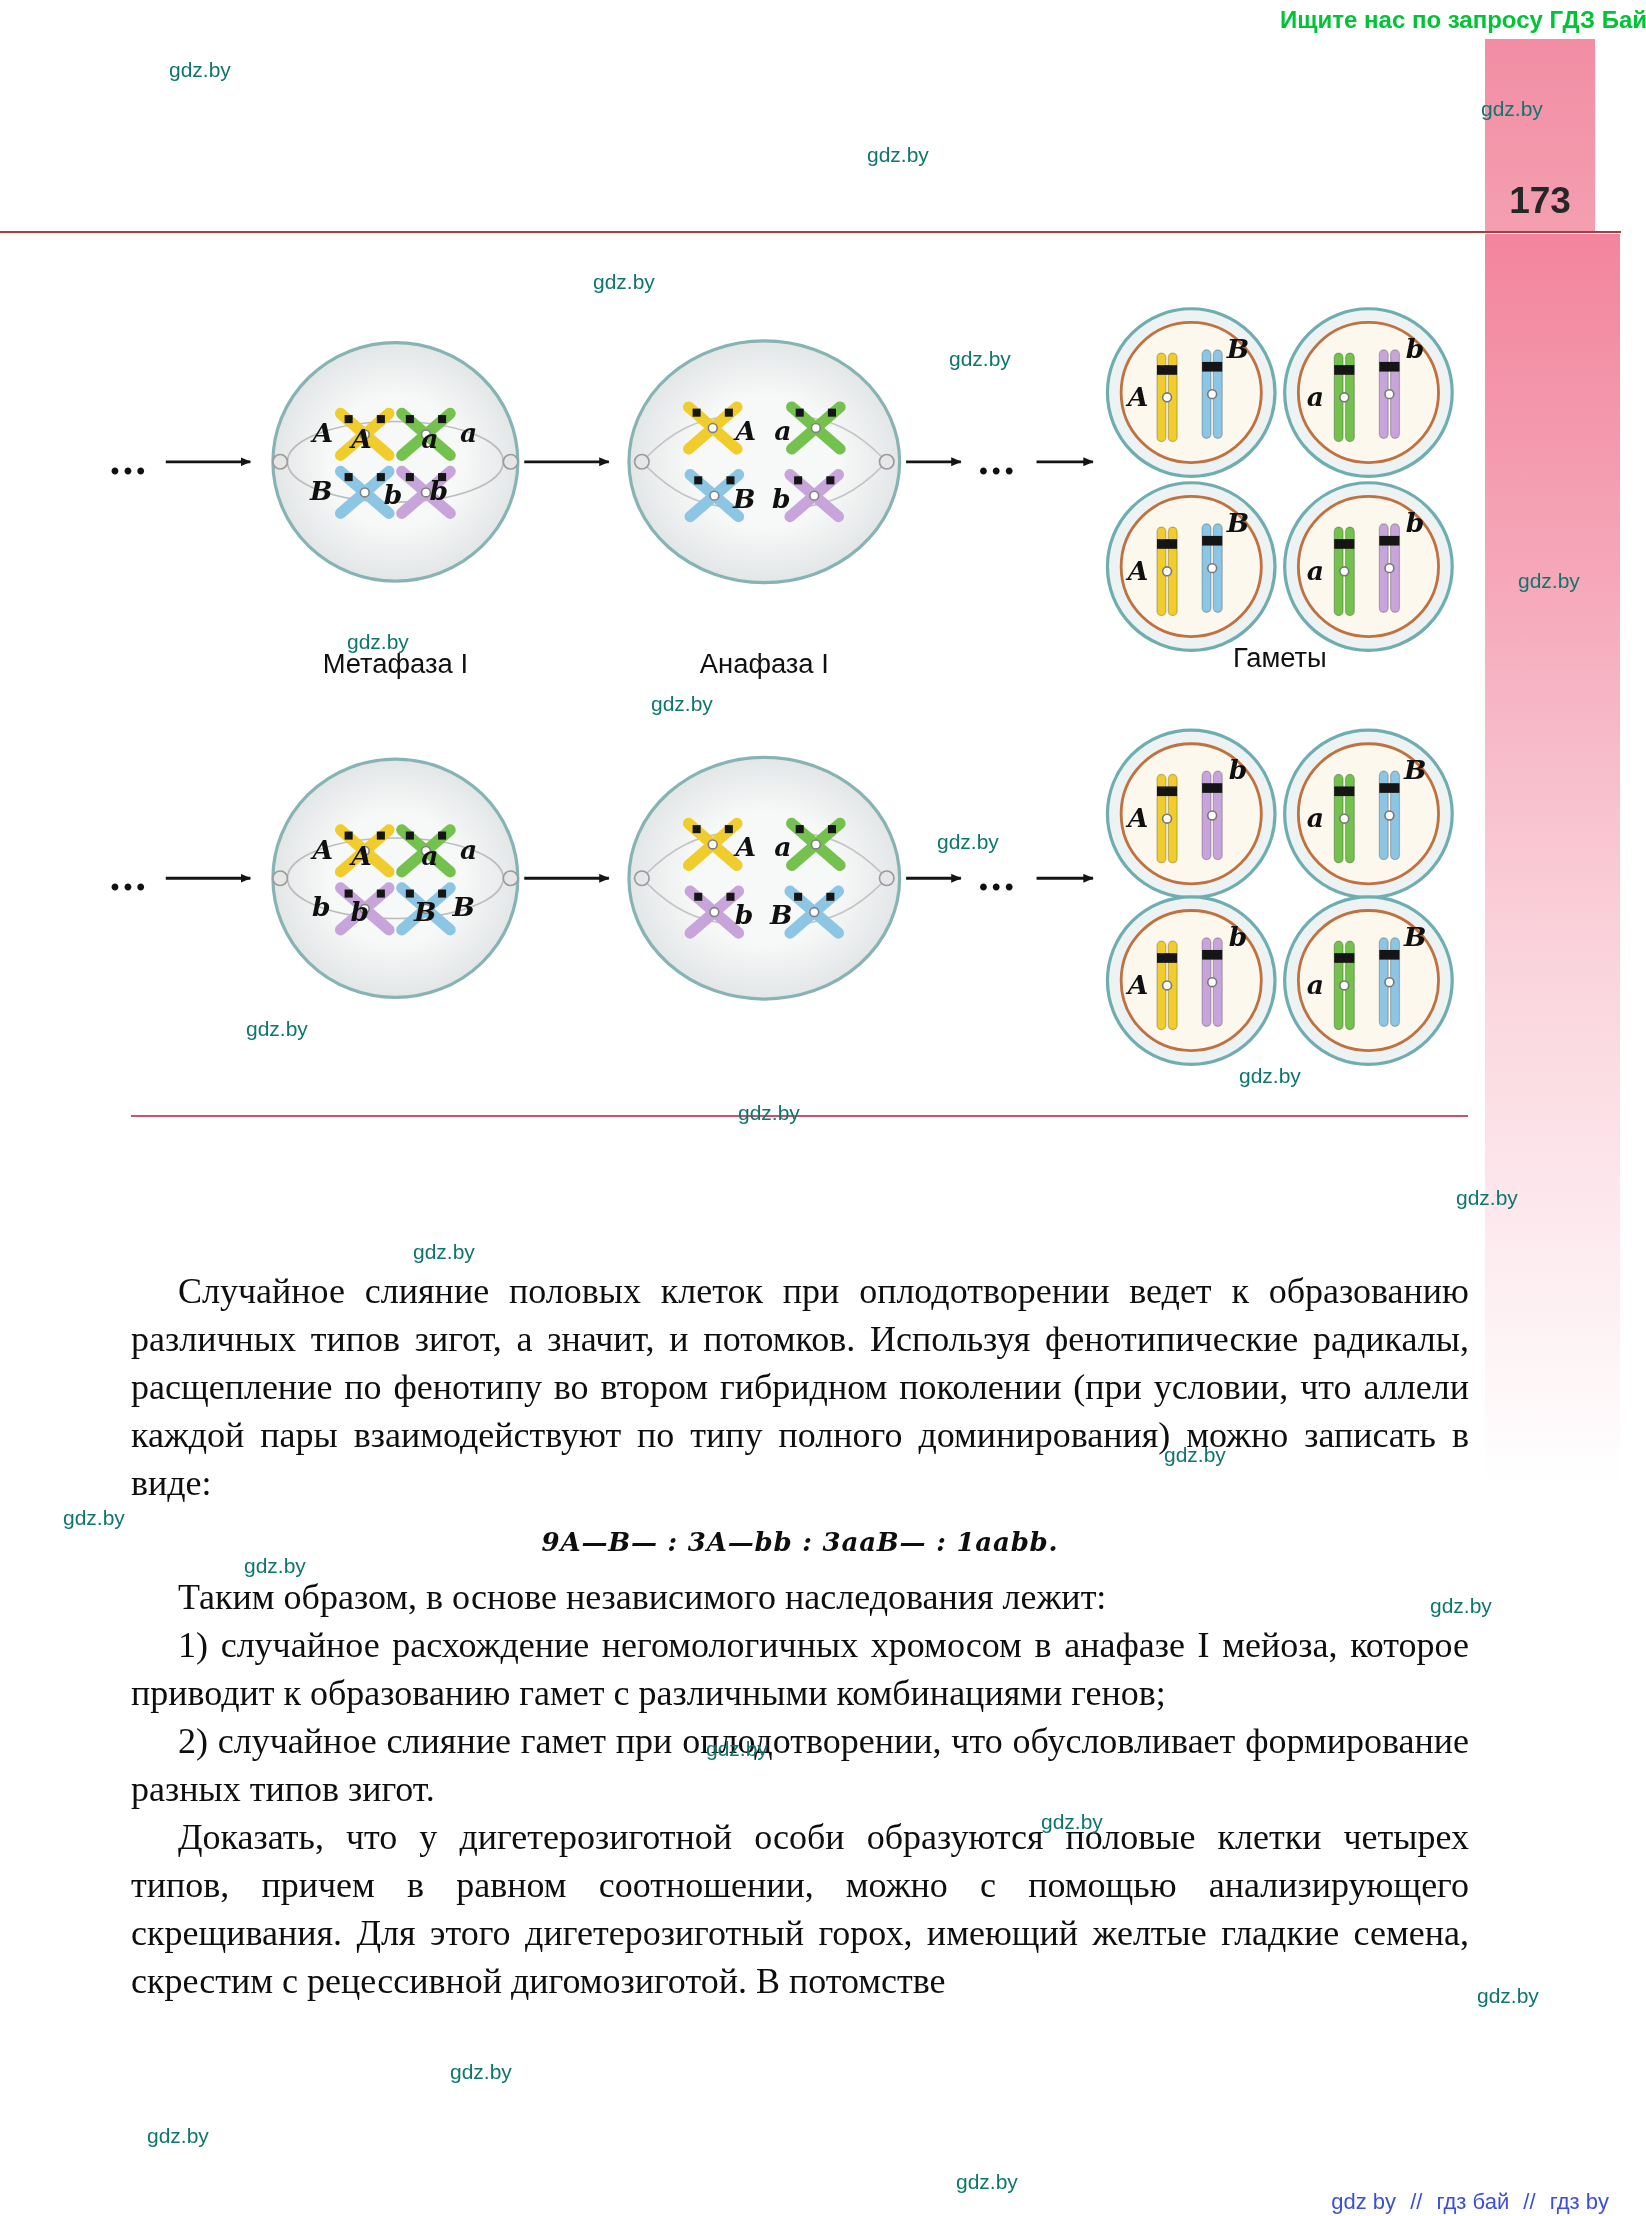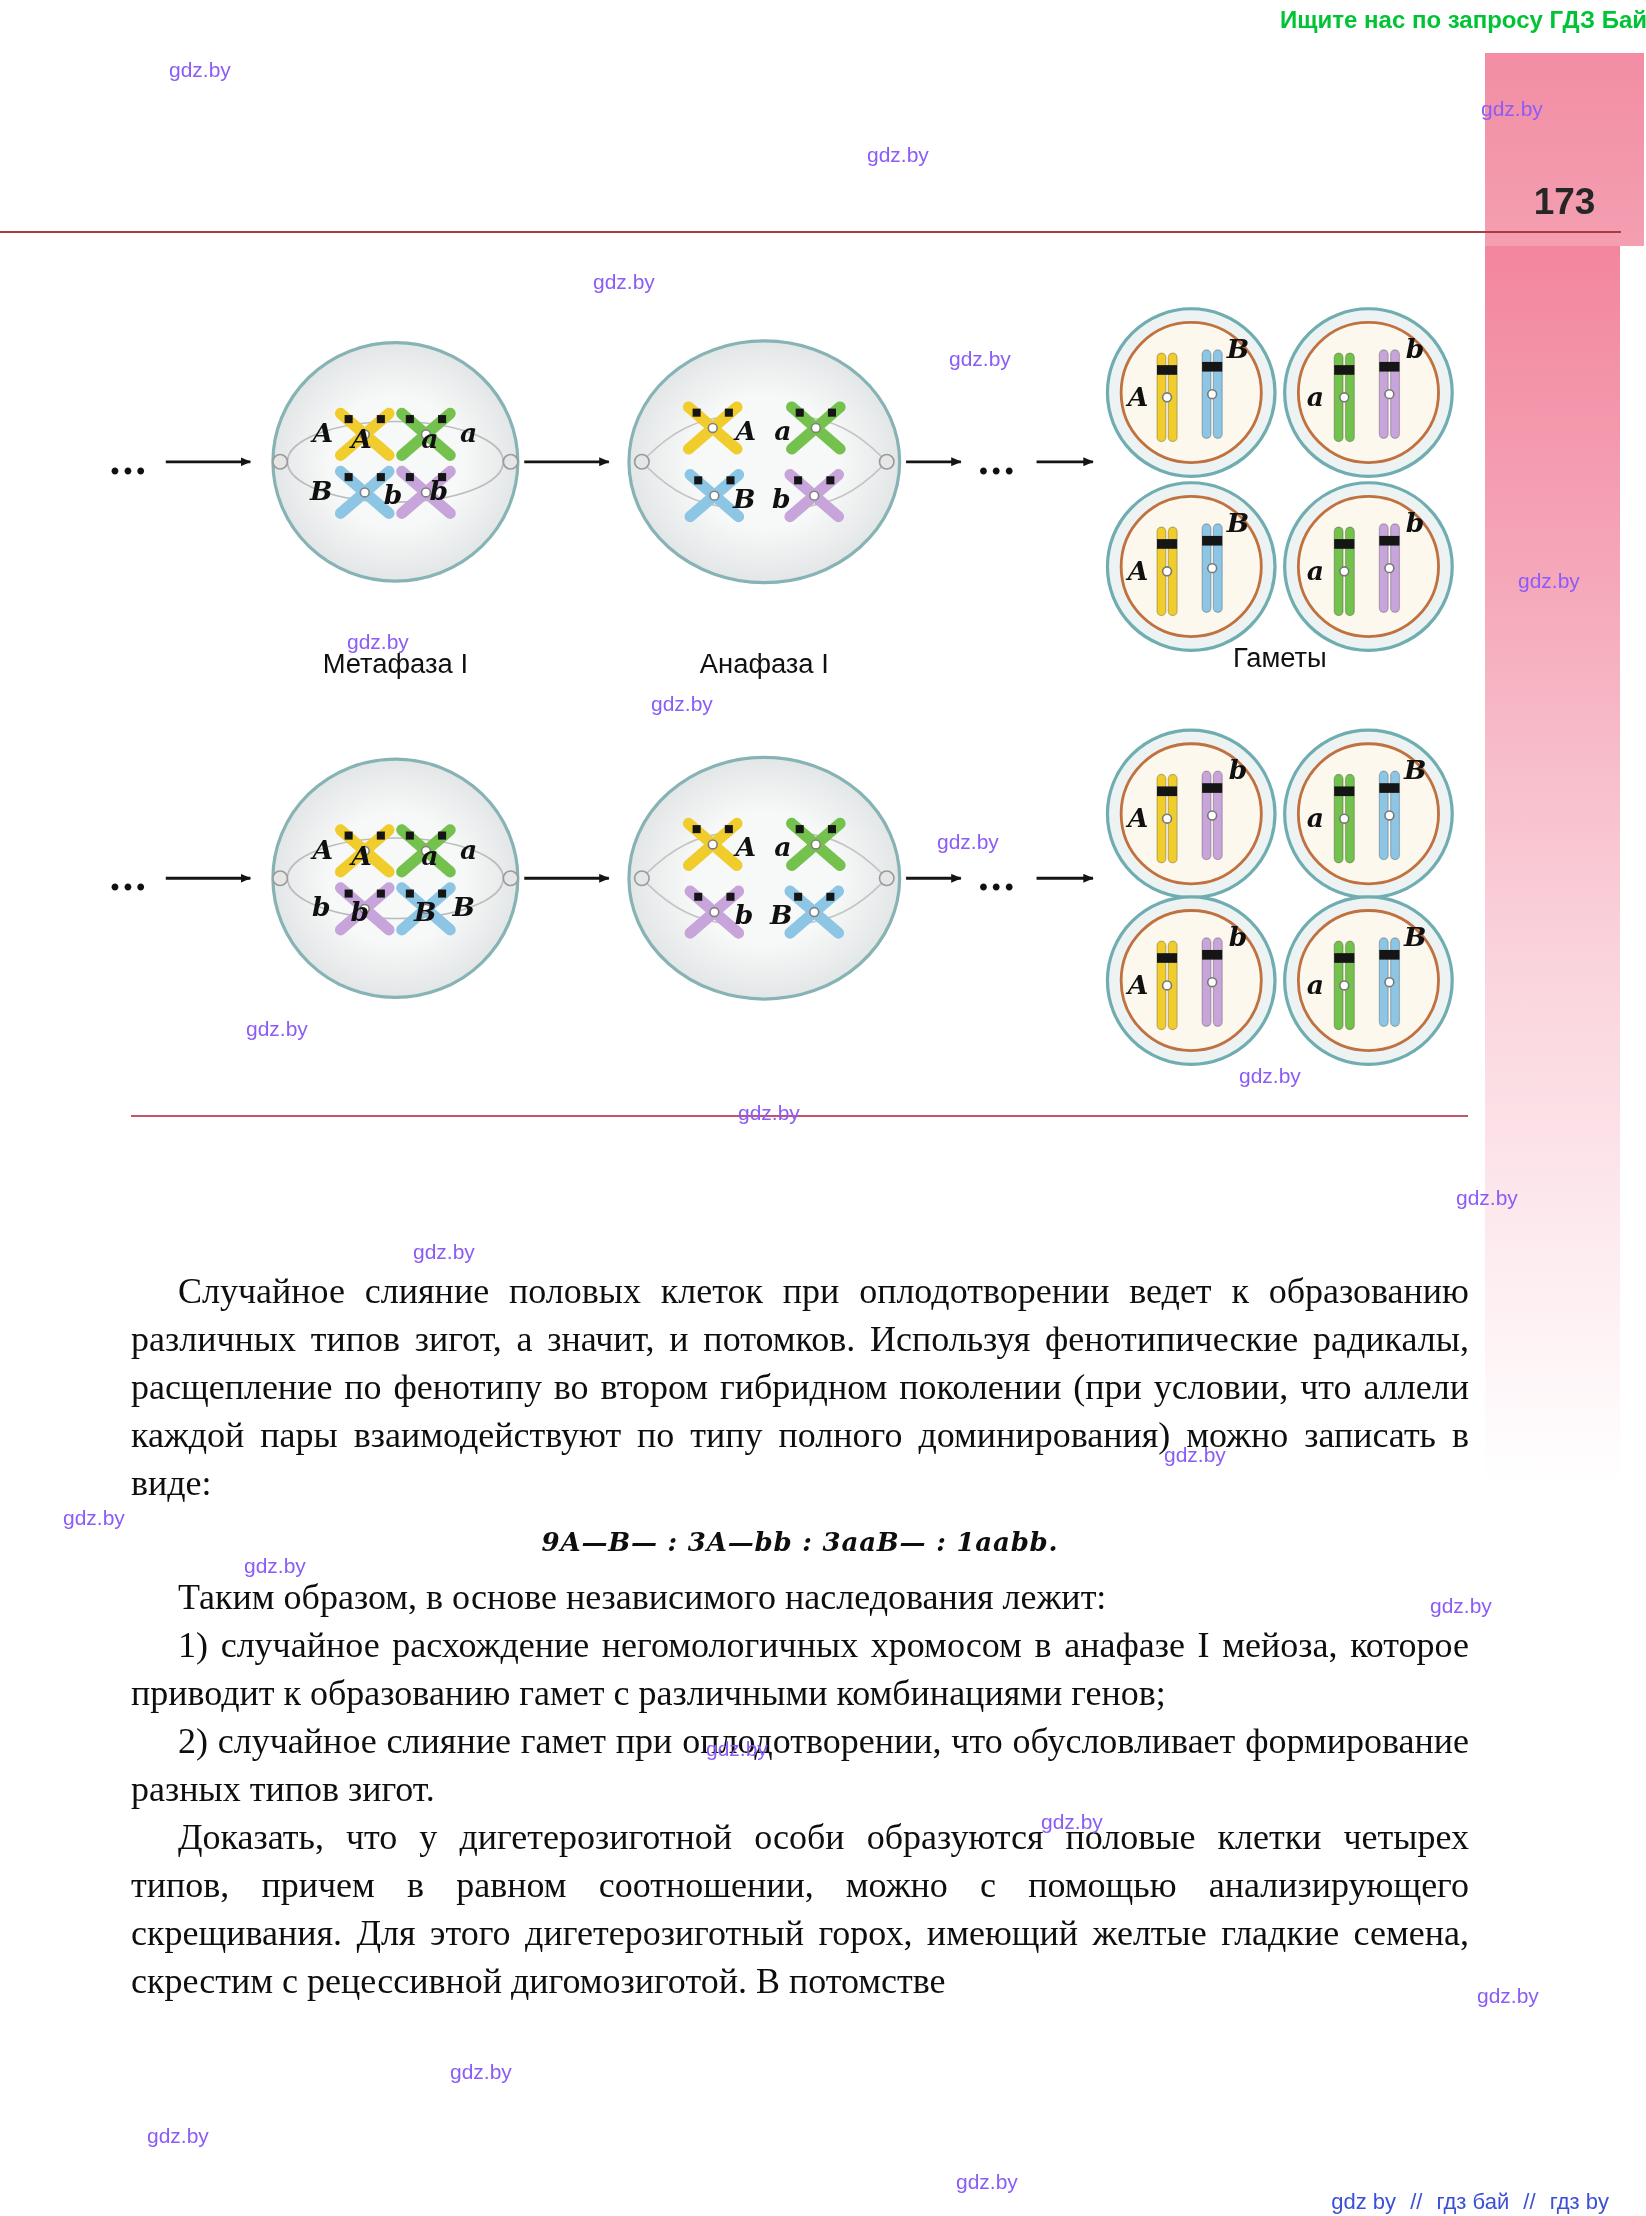--- a/index.html
+++ b/index.html
@@ -1,25 +1,25 @@
 <!DOCTYPE html>
 <html style="font-size:13px"><head>
 <meta charset="utf-8">
 <style>
   html,body{margin:0;padding:0;background:#9a9a9a;}
   .page{position:relative;width:1647px;height:2216px;background:#ffffff;overflow:hidden;
         font-family:"Liberation Serif","DejaVu Serif",serif;}
-  .wm{position:absolute;font-family:"Liberation Sans",sans-serif;font-size:21px;color:#8b5cf6;z-index:50;white-space:nowrap;}
+  .wm{position:absolute;font-family:"Liberation Sans",sans-serif;font-size:21px;color:#0f766e;z-index:50;white-space:nowrap;}
   .banner{position:absolute;top:6.4px;left:0;width:100%;text-align:right;
           font-family:"Liberation Sans",sans-serif;font-size:24px;font-weight:600;color:#00c435;z-index:50;}
   .title{position:absolute;top:184px;right:179px;font-family:"Liberation Sans",sans-serif;
          font-size:31px;color:#1c1c1c;z-index:10;white-space:nowrap;}
-  .pagebox{position:absolute;top:53px;left:1485px;width:159px;height:193px;
+  .pagebox{position:absolute;top:39px;left:1485px;width:110px;height:193px;
            background:linear-gradient(180deg,#f28da4,#f49fb1);
-           display:flex;align-items:flex-end;justify-content:center;padding-bottom:23px;box-sizing:border-box;z-index:5;}
+           display:flex;align-items:flex-end;justify-content:center;padding-bottom:10px;box-sizing:border-box;z-index:5;}
   .pagebox .num{font-family:"Liberation Sans",sans-serif;font-size:37px;font-weight:700;color:#262626;}
   .hline{position:absolute;top:231px;left:0;width:1621px;height:2.4px;background:#a93b42;z-index:6;}
   .sidebar{position:absolute;top:234px;left:1485px;width:135px;height:1604px;z-index:1;
            background:linear-gradient(180deg,#f2859d 0%,#f5a5b7 20%,#fad3dc 45%,#ffffff 78%);}
   .figure{position:absolute;top:258px;left:0;z-index:5;}
   .capline{position:absolute;top:1115px;left:131px;width:1337px;height:1.6px;background:#c4566b;z-index:6;}
   .caption{position:absolute;top:1128px;left:131px;width:1337px;text-align:center;
            font-size:30px;color:#101010;z-index:10;line-height:37px;}
   .caption i{margin-right:8px;}
   .bodytext{position:absolute;top:1267px;left:131px;width:1338px;font-size:36px;line-height:48px;

